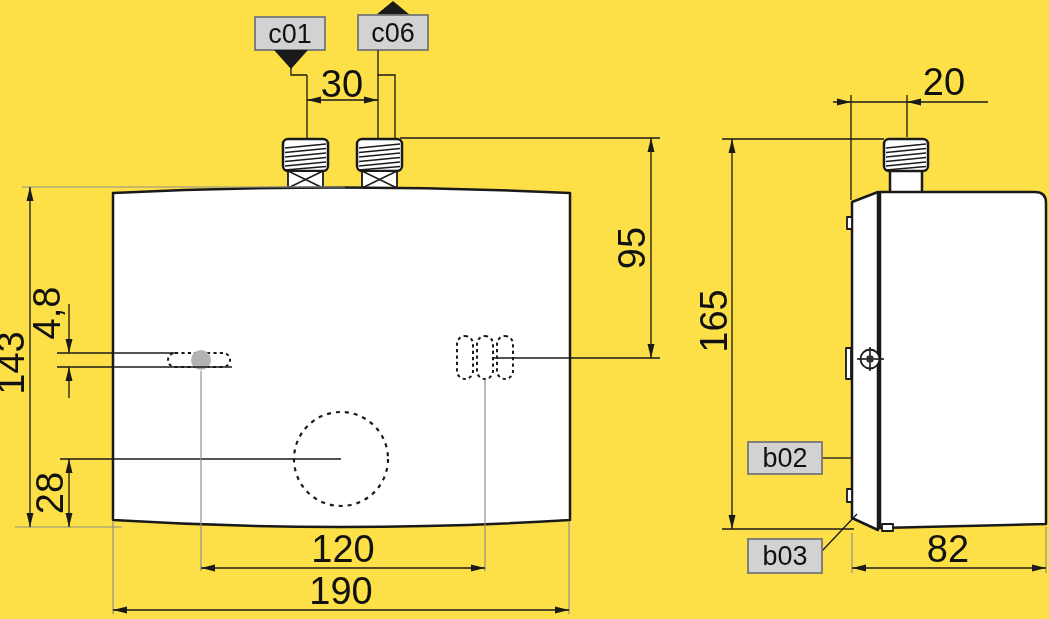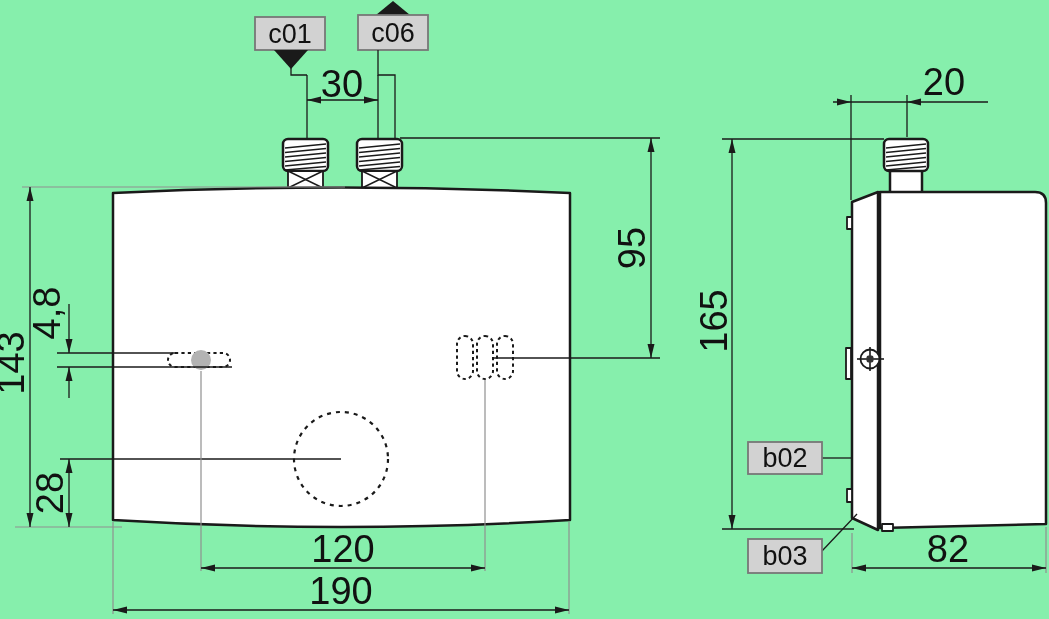--- a/index.html
+++ b/index.html
@@ -1,16 +1,16 @@
 <!DOCTYPE html>
 <html><head>
 <meta charset="utf-8">
 <style>
   html,body{margin:0;padding:0;background:#ffffff;}
-  .stage{position:relative;width:1049px;height:619px;background:#86efac;overflow:hidden;}
+  .stage{position:relative;width:1049px;height:619px;background:#fde047;overflow:hidden;}
   svg{display:block;}
   .outline{fill:#ffffff;stroke:#1a1a1a;stroke-width:2.5;stroke-linejoin:round;}
   .outline-thin{fill:#ffffff;stroke:#1a1a1a;stroke-width:1.8;stroke-linejoin:round;}
   .thread{stroke:#1a1a1a;stroke-width:1.6;fill:none;}
   .xline{stroke:#1a1a1a;stroke-width:1.4;fill:none;}
   .dim{stroke:#1a1a1a;stroke-width:1.3;fill:none;}
   .ext{stroke:#8f8f8f;stroke-width:1.2;fill:none;}
   .dash{fill:none;stroke:#1a1a1a;stroke-width:2;stroke-dasharray:3.2,3.2;}
   .dashc{fill:none;stroke:#1a1a1a;stroke-width:2.2;stroke-dasharray:4,5;}
   .arrow{fill:#1a1a1a;stroke:none;}

